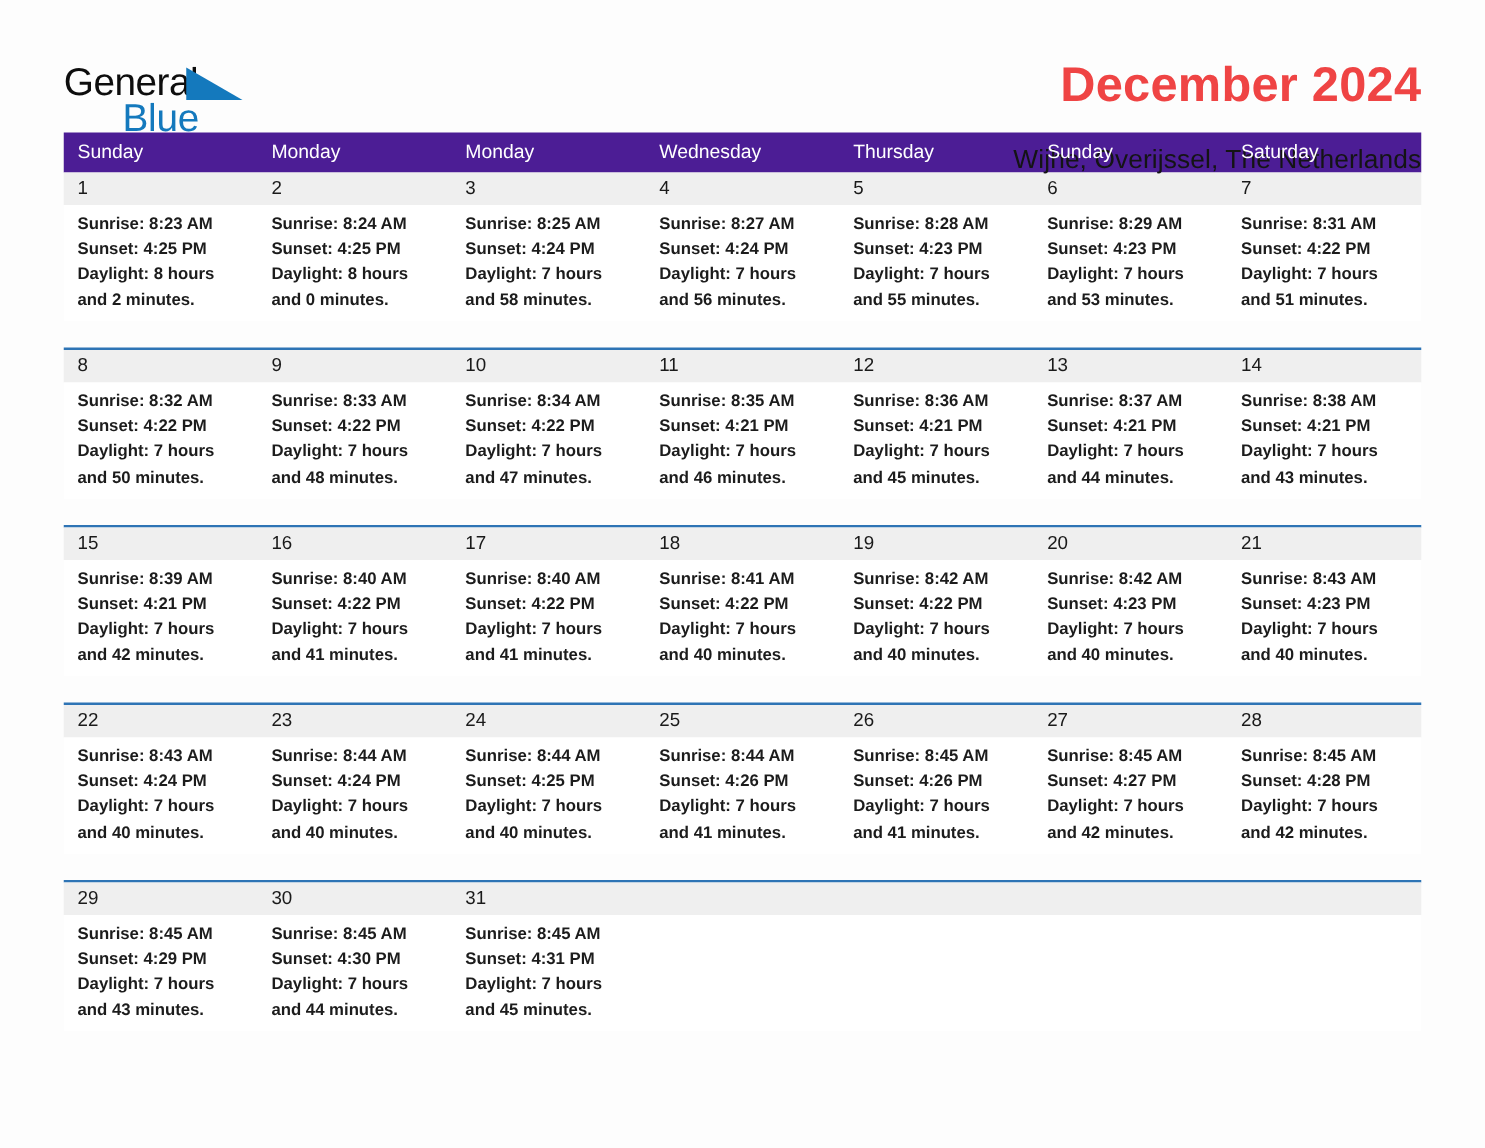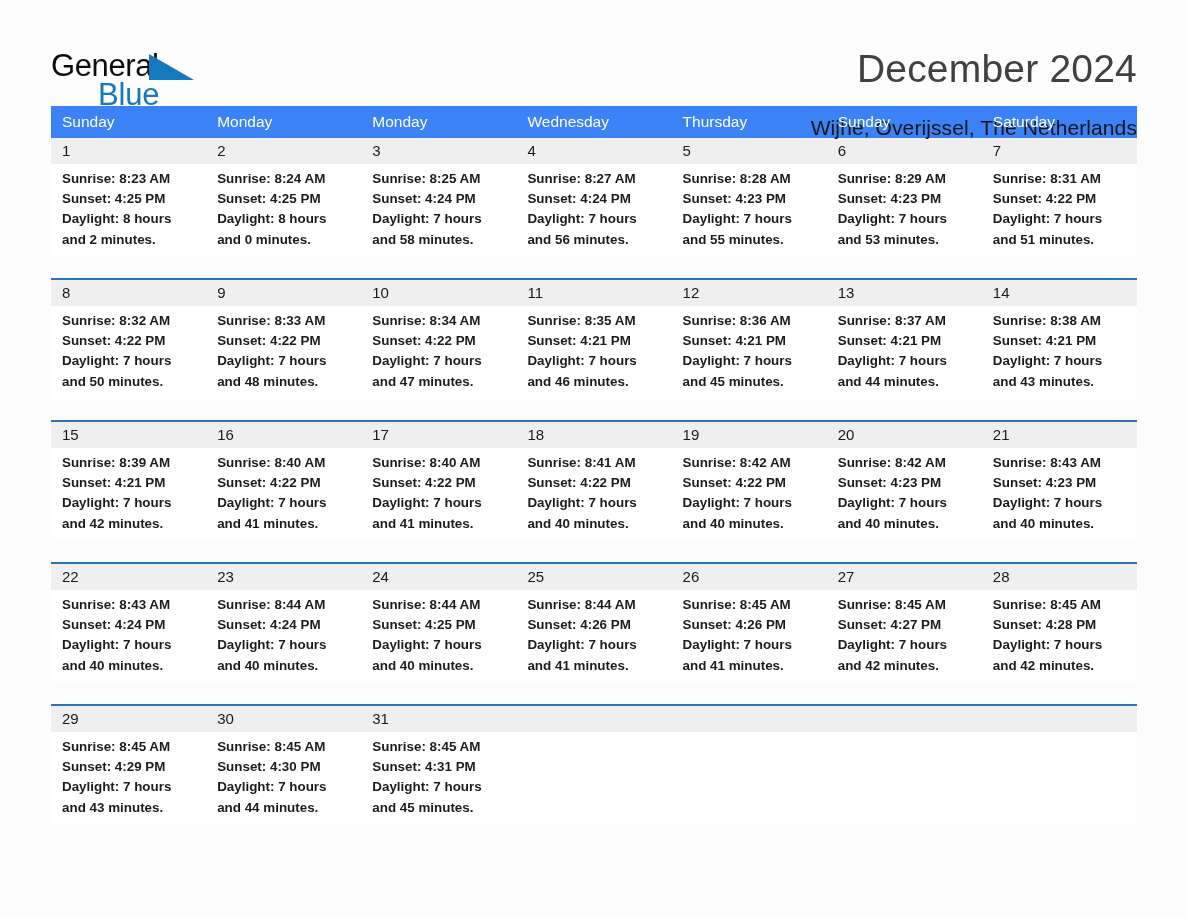--- a/index.html
+++ b/index.html
@@ -72,42 +72,42 @@
   }
 
   .titles {
     text-align: right;
     flex: 1 1 auto;
     padding-top: 0;
   }
   .month-title {
     font-size: 39px;
     line-height: 46px;
-    font-weight: 400;
-    color: #404040;
+    font-weight: 700;
+    color: #ef4444;
     letter-spacing: 0.2px;
   }
   .location {
     font-size: 21px;
     line-height: 28px;
     font-weight: 400;
     color: #141414;
     margin-top: 22px;
     letter-spacing: 0.1px;
   }
 
   
   .calendar {
     margin-top: 14px;
     width: 1086px;
   }
 
   .weekday-row {
     display: flex;
-    background: #3b82f6;
+    background: #4c1d95;
     height: 32px;
   }
   .weekday {
     flex: 1 1 0;
     color: #ffffff;
     font-size: 15.5px;
     line-height: 32px;
     padding-left: 11px;
     box-sizing: border-box;
     white-space: nowrap;

